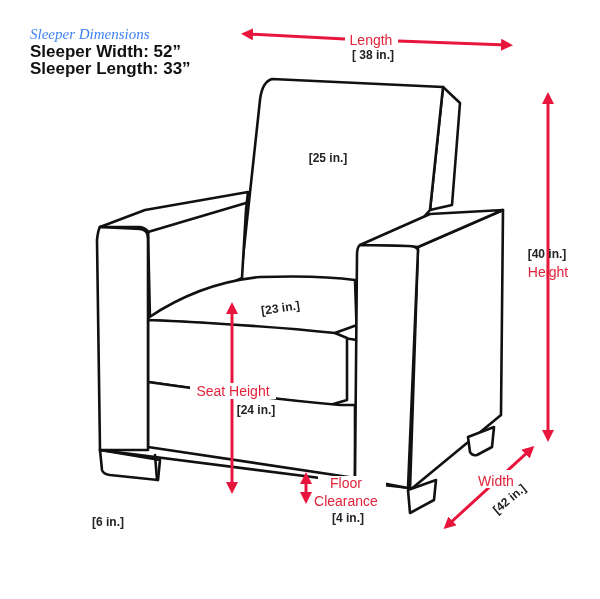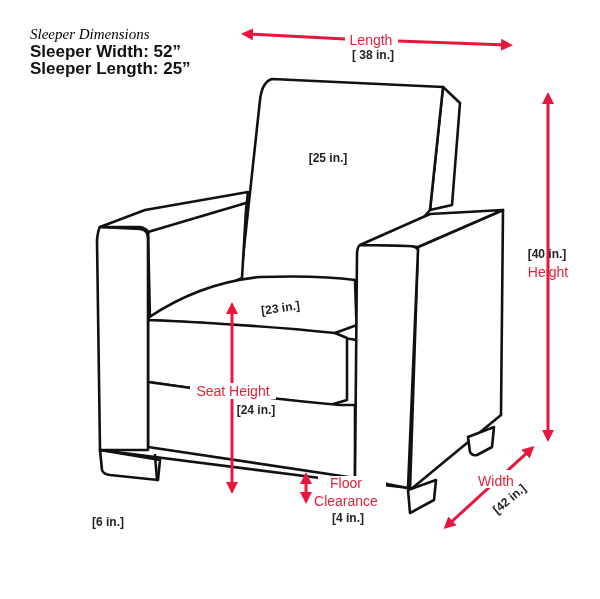--- a/index.html
+++ b/index.html
@@ -1,34 +1,34 @@
 <!DOCTYPE html>
 <html><head>
   <meta charset="utf-8">
   <style>
     html, body { margin: 0; padding: 0; background: #ffffff; }
     body { width: 600px; height: 599px; position: relative; overflow: hidden; font-family: "Liberation Sans", sans-serif; }
     .header { position: absolute; left: 30px; top: 26px; line-height: 17px; }
-    .header .title { font-family: "Liberation Serif", serif; font-style: italic; font-size: 15px; color: #000000; }
+    .header .title { font-family: "Liberation Serif", serif; font-style: italic; font-size: 15px; color: #3b82f6; }
     .header .spec { font-weight: bold; font-size: 17px; color: #111; }
     svg { position: absolute; left: 0; top: 0; }
     .lbl-red { fill: #e0223a; font-family: "Liberation Sans", sans-serif; font-size: 14px; }
     .lbl-dim { fill: #222; font-family: "Liberation Sans", sans-serif; font-size: 12px; font-weight: bold; }
     .outline { fill: #fff; stroke: #111; stroke-width: 2.6; stroke-linejoin: round; stroke-linecap: round; }
     .line { fill: none; stroke: #111; stroke-width: 2.6; stroke-linejoin: round; stroke-linecap: round; }
     .arrow { stroke: #e8163c; stroke-width: 3; fill: none; }
     .arrowhead { fill: #e8163c; }
   </style>
 </head>
 <body>
 
 <div class="header">
   <div class="title">Sleeper Dimensions</div>
   <div class="spec">Sleeper Width: 52”</div>
-  <div class="spec">Sleeper Length: 25”</div>
+  <div class="spec">Sleeper Length: 33”</div>
 </div>
 
 <svg width="600" height="599" viewBox="0 0 600 599">
   <defs>
     <marker id="ah" viewBox="0 0 10 10" refX="5" refY="5" markerWidth="4" markerHeight="4" orient="auto-start-reverse">
       <path d="M0,0 L10,5 L0,10 z" class="arrowhead"></path>
     </marker>
   </defs>
 
   <g>

